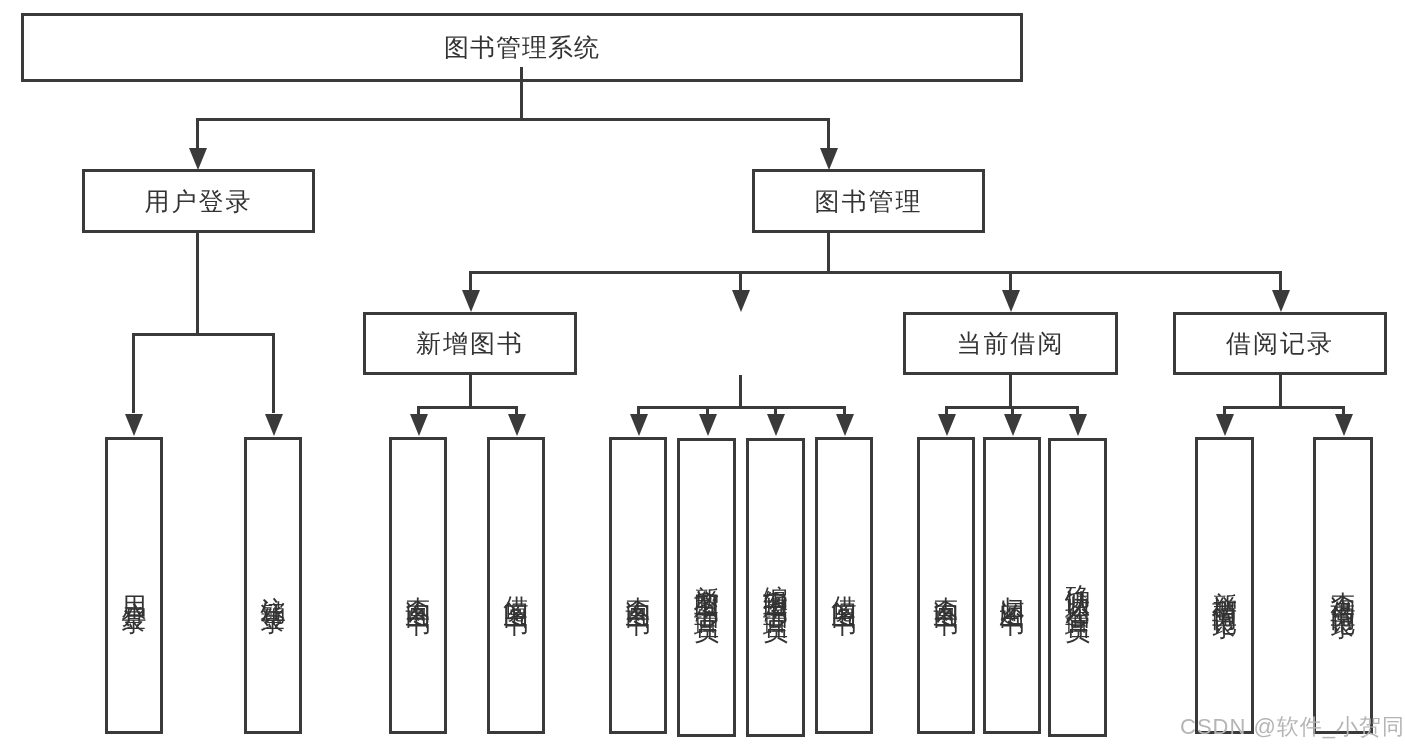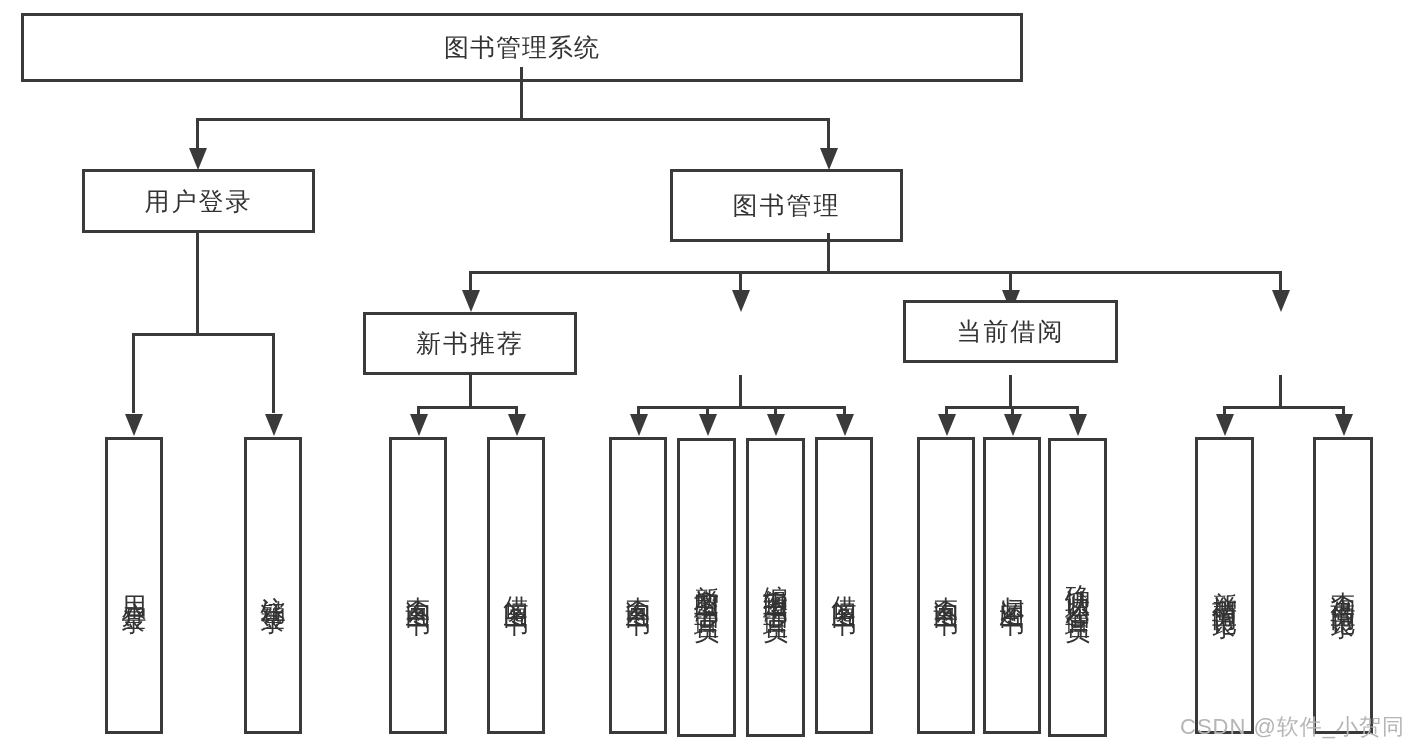--- a/index.html
+++ b/index.html
@@ -67,21 +67,21 @@
   <div class="vl" style="left:520px;top:67px;height:53px"></div>
   <div class="hl" style="left:196px;top:118px;width:634px"></div>
   <div class="vl" style="left:196px;top:118px;height:33px"></div>
   <div class="arr" style="left:189px;top:148px"></div>
   <div class="vl" style="left:827px;top:118px;height:33px"></div>
   <div class="arr" style="left:820px;top:148px"></div>
 
   <div class="box" style="left:82px;top:169px;width:233px;height:64px">
     <span class="lbl">用户登录</span>
   </div>
-  <div class="box" style="left:670px;top:169px;width:233px;height:73px">
+  <div class="box" style="left:752px;top:169px;width:233px;height:64px">
     <span class="lbl">图书管理</span>
   </div>
 
   <div class="vl" style="left:196px;top:233px;height:103px"></div>
   <div class="hl" style="left:132px;top:333px;width:143px"></div>
   <div class="vl" style="left:132px;top:333px;height:80px"></div>
   <div class="arr" style="left:125px;top:414px"></div>
   <div class="vl" style="left:272px;top:333px;height:80px"></div>
   <div class="arr" style="left:265px;top:414px"></div>
 
@@ -90,24 +90,27 @@
   <div class="vl" style="left:469px;top:271px;height:20px"></div>
   <div class="arr" style="left:462px;top:290px"></div>
   <div class="vl" style="left:739px;top:271px;height:20px"></div>
   <div class="arr" style="left:732px;top:290px"></div>
   <div class="vl" style="left:1009px;top:271px;height:20px"></div>
   <div class="arr" style="left:1002px;top:290px"></div>
   <div class="vl" style="left:1279px;top:271px;height:20px"></div>
   <div class="arr" style="left:1272px;top:290px"></div>
 
   <div class="box" style="left:363px;top:312px;width:214px;height:63px">
-    <span class="lbl">新书推荐</span>
+    <span class="lbl">新增图书</span>
   </div>
-  <div class="box" style="left:903px;top:300px;width:215px;height:63px">
+  <div class="box" style="left:903px;top:312px;width:215px;height:63px">
     <span class="lbl">当前借阅</span>
+  </div>
+  <div class="box" style="left:1173px;top:312px;width:214px;height:63px">
+    <span class="lbl">借阅记录</span>
   </div>
 
   <div class="vl" style="left:469px;top:375px;height:33px"></div>
   <div class="hl" style="left:417px;top:406px;width:101px"></div>
   <div class="vl" style="left:417px;top:406px;height:12px"></div>
   <div class="arr" style="left:410px;top:414px"></div>
   <div class="vl" style="left:515px;top:406px;height:12px"></div>
   <div class="arr" style="left:508px;top:414px"></div>
 
   <div class="vl" style="left:739px;top:375px;height:33px"></div>

